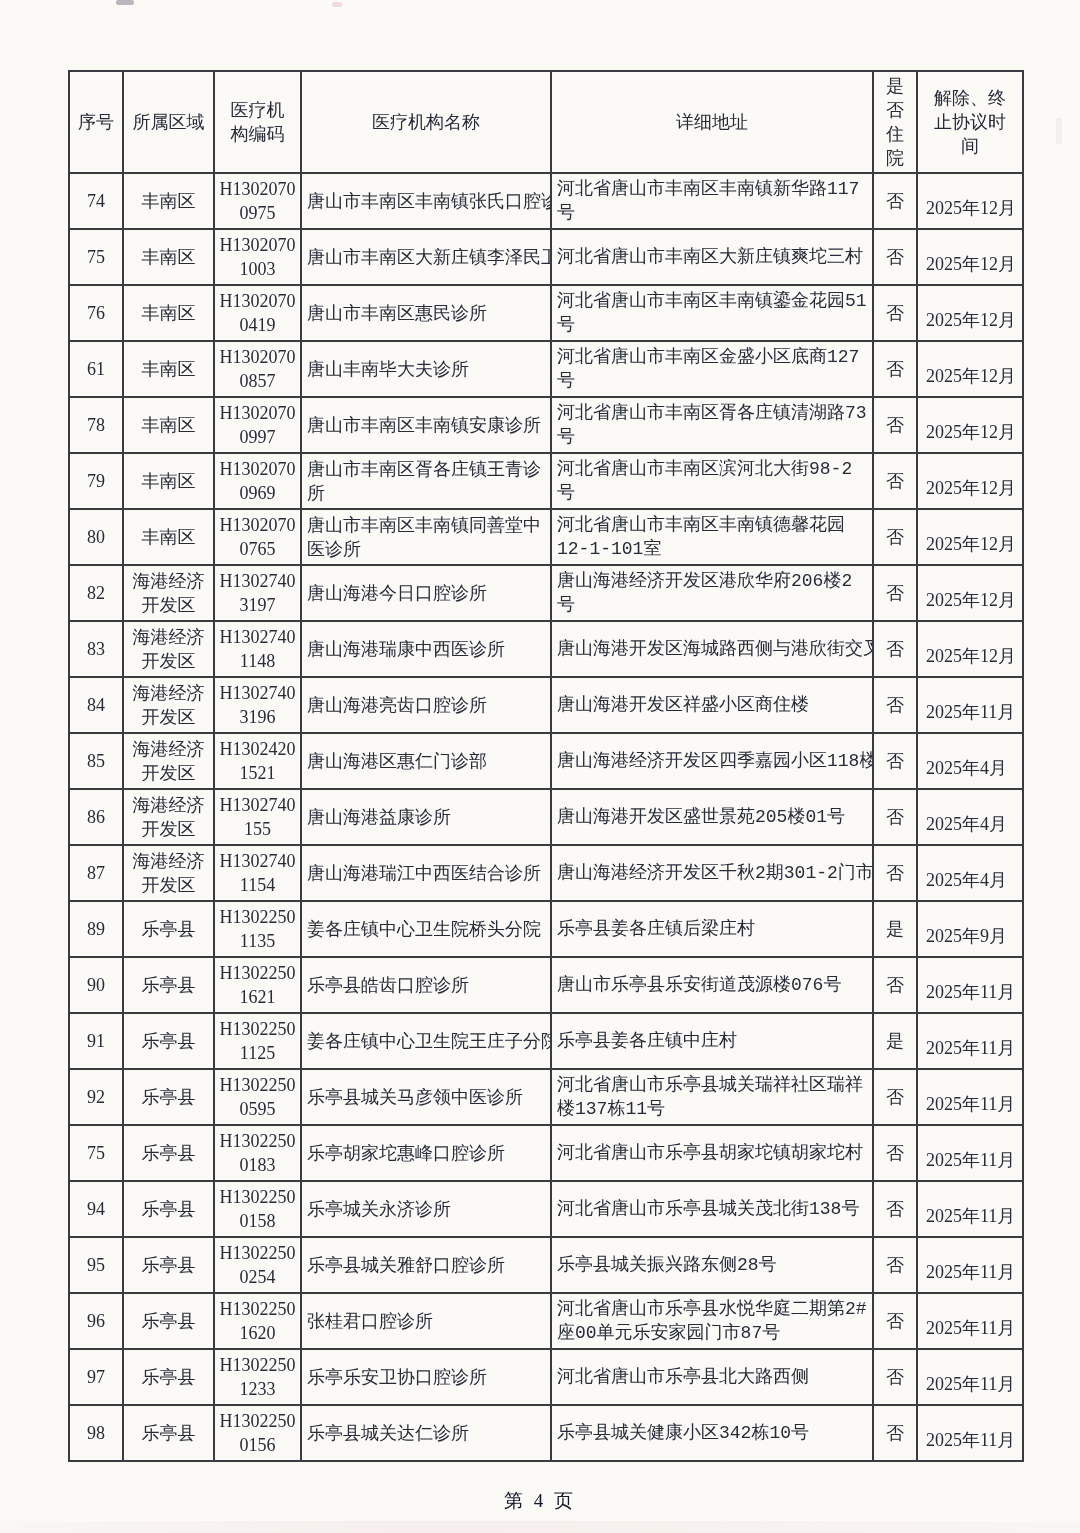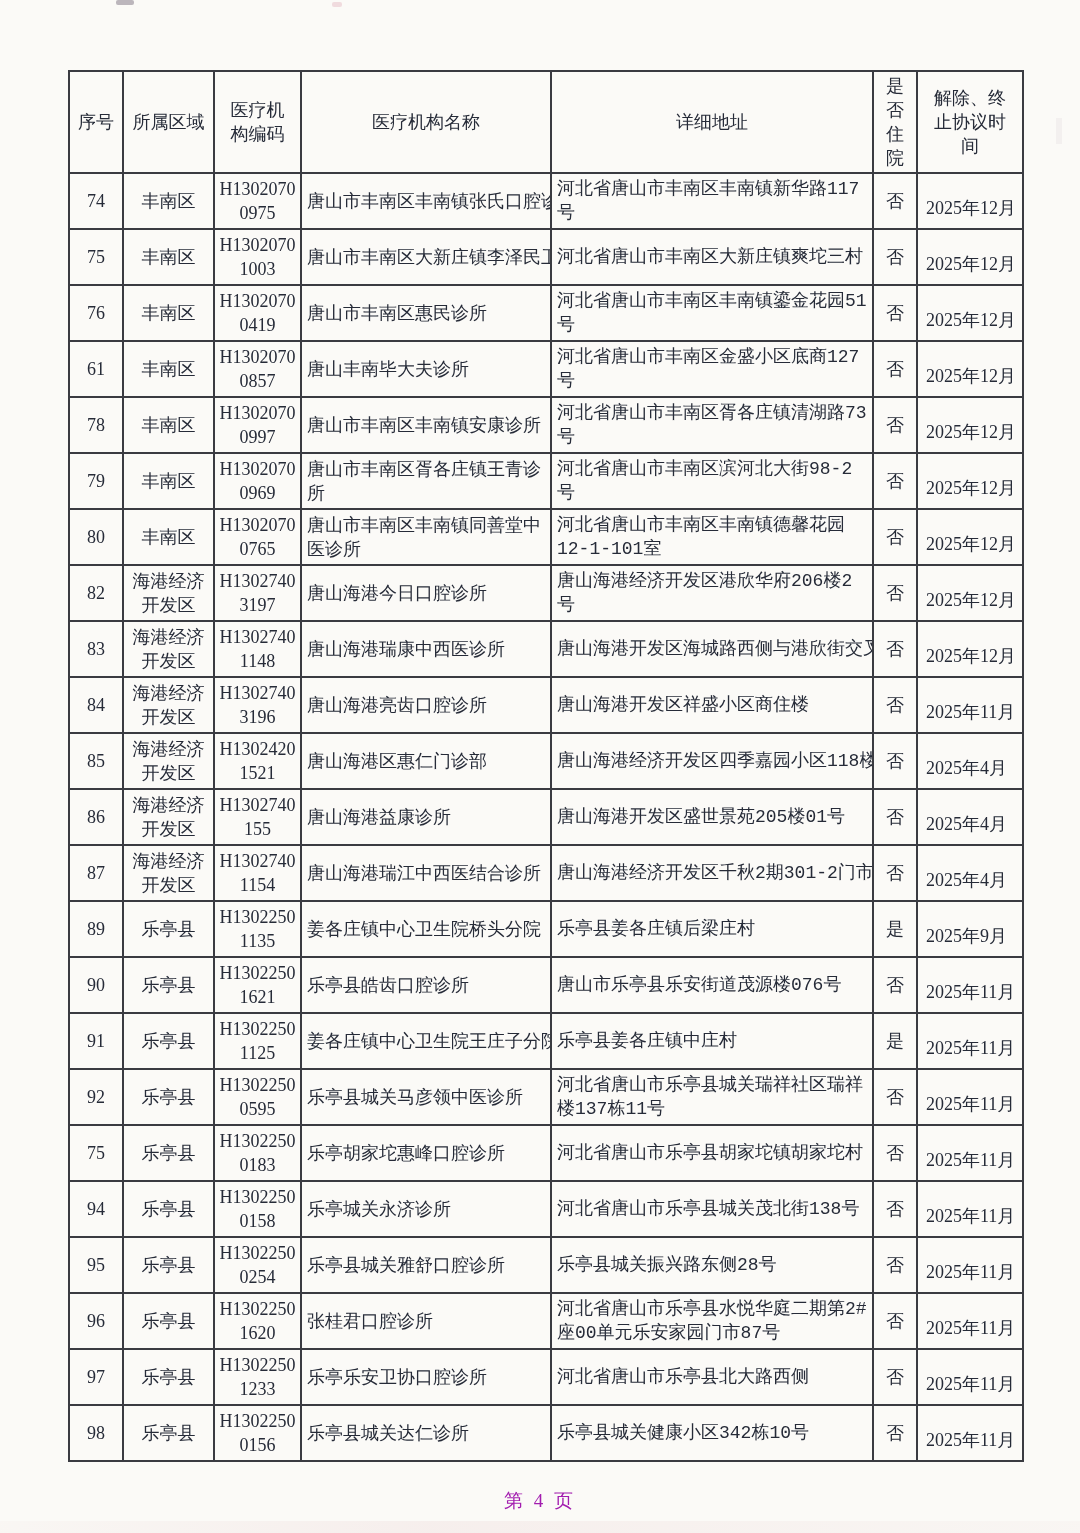--- a/index.html
+++ b/index.html
@@ -54,21 +54,21 @@
     overflow:hidden;
     margin-left:20px;
   }
   .footer{
     position:absolute;
     left:0; right:0;
     top:1488px;
     text-align:center;
     font-size:19px;
     letter-spacing:3px;
-    color:#a21caf;
+    color:#0f172a;
   }
   
   .artifact{position:absolute;pointer-events:none;}
   .a1{left:116px;top:0;width:18px;height:5px;background:rgba(110,100,115,0.45);border-radius:2px;}
   .a2{left:332px;top:2px;width:10px;height:5px;background:rgba(215,150,165,0.30);border-radius:2px;}
   .a3{left:0;top:1521px;width:1080px;height:12px;
       background:linear-gradient(90deg,rgba(214,176,176,0.05),rgba(216,168,172,0.14) 40%,rgba(214,176,176,0.06));}
   .a4{left:1056px;top:118px;width:6px;height:26px;background:rgba(190,170,180,0.12);}
 </style>
 </head>

